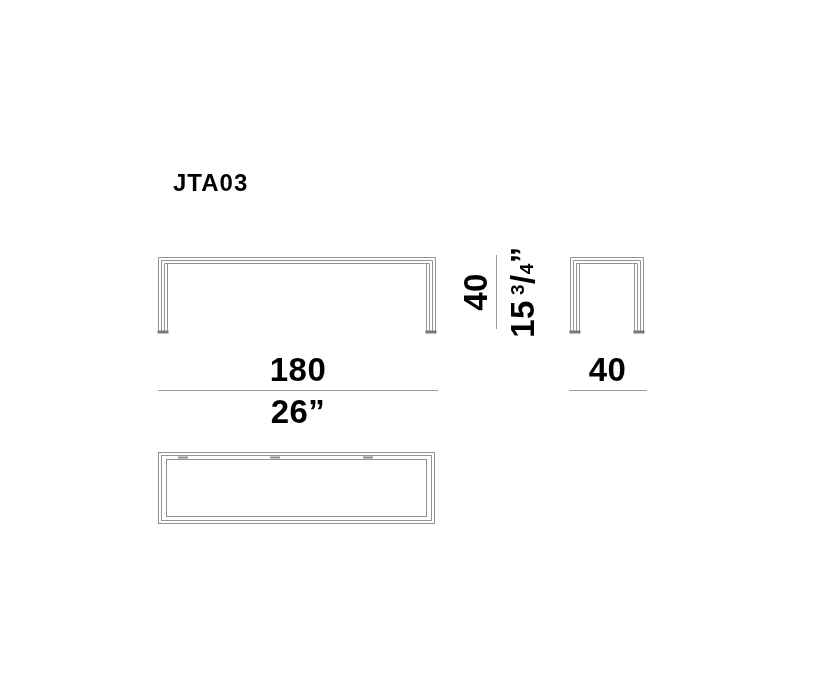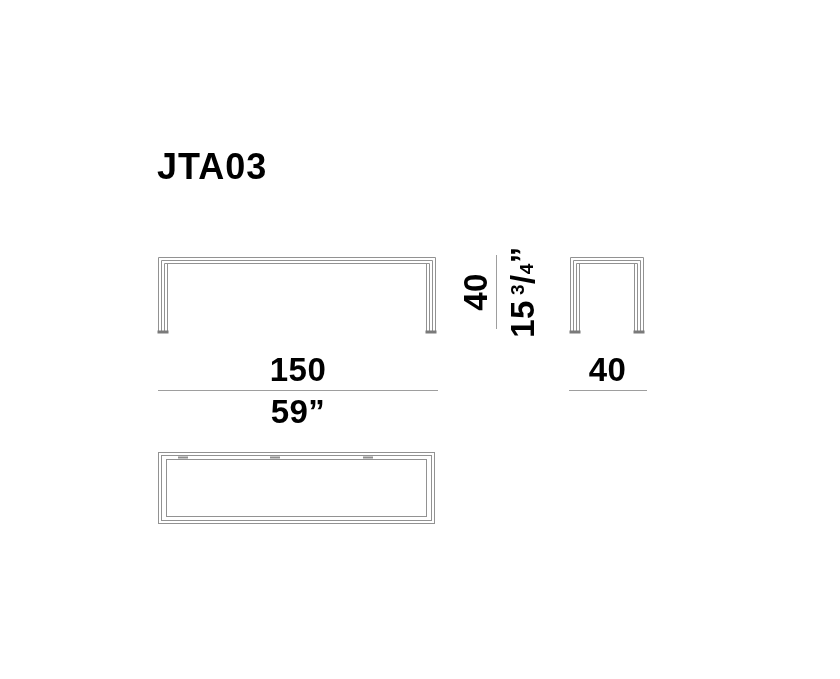--- a/index.html
+++ b/index.html
@@ -10,24 +10,24 @@
     background: #ffffff;
     font-family: "Liberation Sans", sans-serif;
     font-weight: bold;
     color: #000000;
     overflow: hidden;
   }
   .product-code {
     position: absolute;
     left: 157px;
     top: 148px;
-    font-size: 36px;
+    font-size: 24px;
     line-height: 38px;
     letter-spacing: 1px;
-    margin: 0;
+    margin: 16px;
   }
   .drawing { position: absolute; }
   .front-view { left: 155px; top: 252px; }
   .side-view  { left: 567px; top: 252px; }
   .plan-view  { left: 153px; top: 448px; }
 
   .dim {
     position: absolute;
     text-align: center;
   }
@@ -98,23 +98,23 @@
       <rect x="13.5" y="11.5" width="260" height="57"></rect>
     </g>
     <g stroke="#8f8f8f" stroke-width="2">
       <line x1="25" y1="9.5" x2="35" y2="9.5"></line>
       <line x1="117" y1="9.5" x2="127" y2="9.5"></line>
       <line x1="210" y1="9.5" x2="220" y2="9.5"></line>
     </g>
   </svg>
 
   <div class="dim dim-length">
-    <div class="cm">150</div>
+    <div class="cm">180</div>
     <div class="rule"></div>
-    <div class="in">59”</div>
+    <div class="in">26”</div>
   </div>
 
   <div class="dim dim-height">
     <div class="cm">40</div>
     <div class="rule"></div>
     <div class="in"><span>15</span><span class="frac-num">3</span><span class="frac-slash">/</span><span class="frac-den">4</span><span>”</span></div>
   </div>
 
   <div class="dim dim-depth">
     <div class="cm">40</div>

